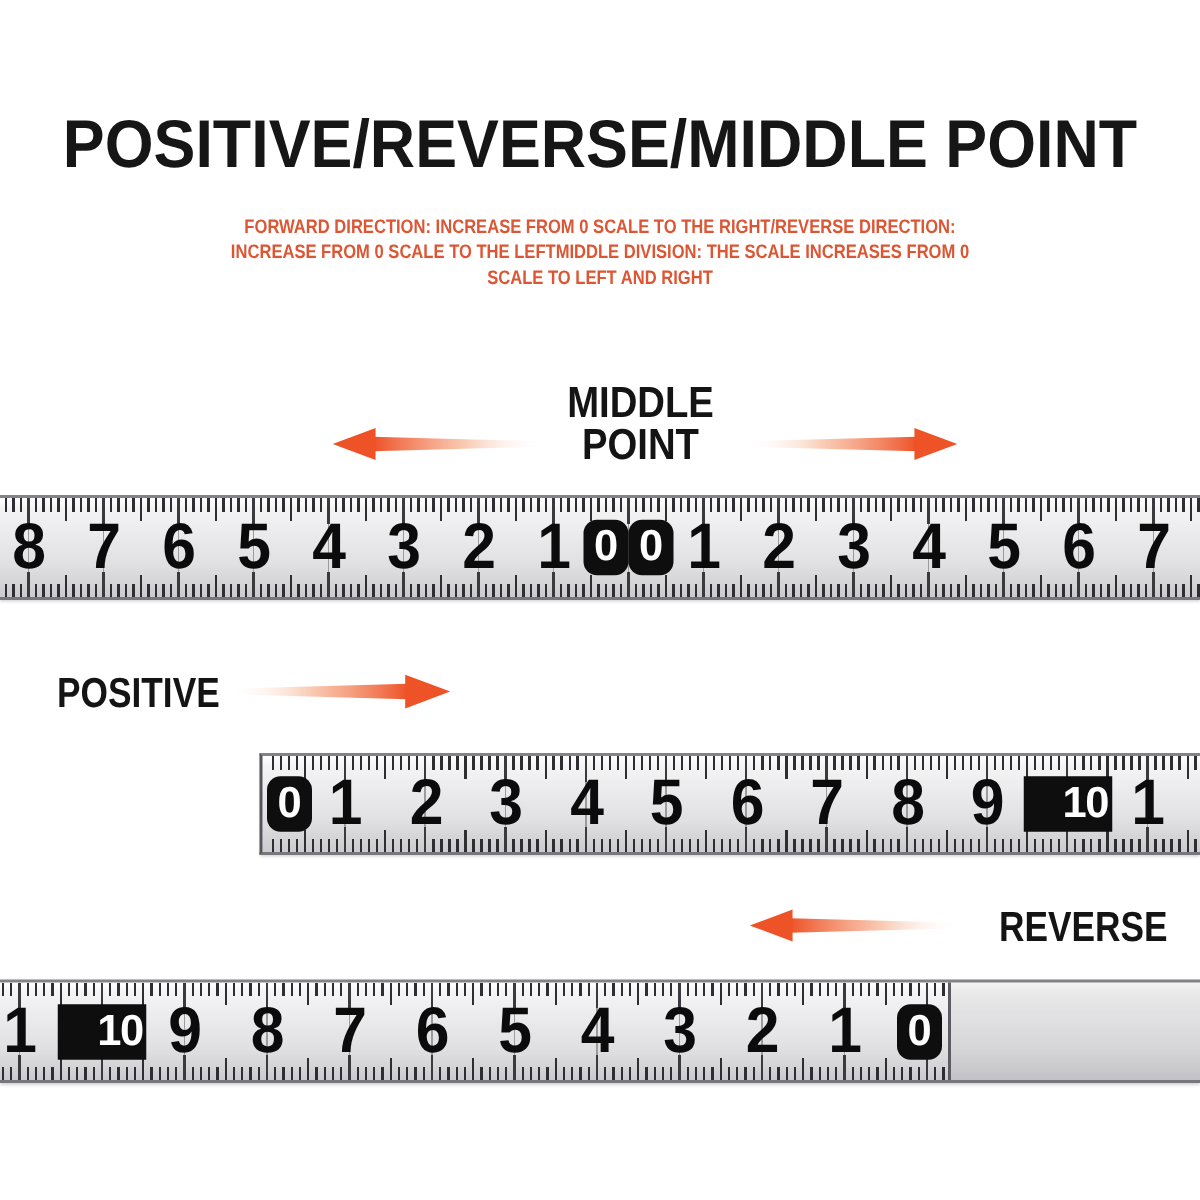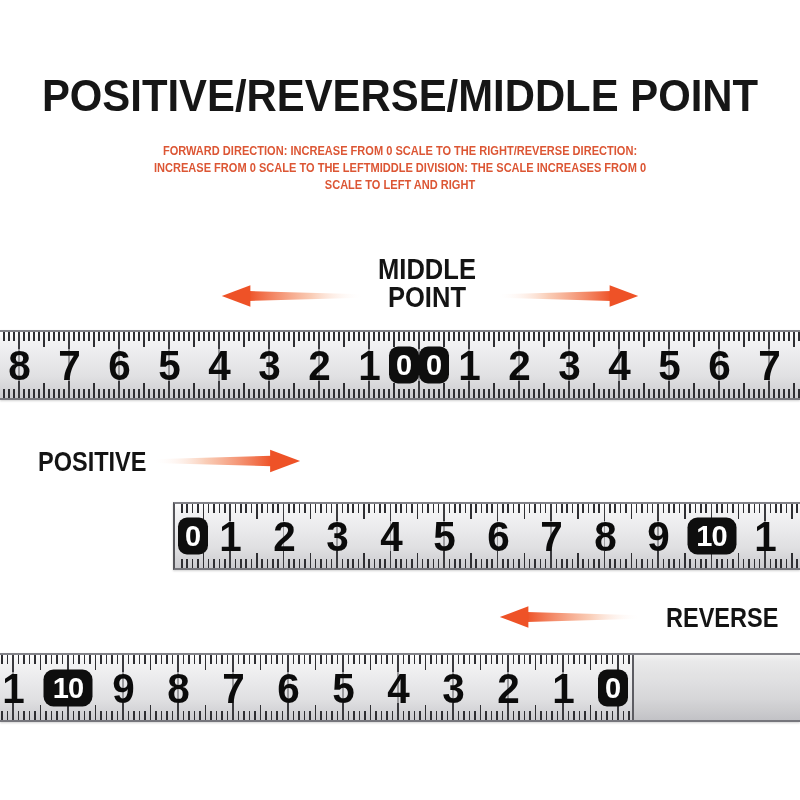--- a/index.html
+++ b/index.html
@@ -41,21 +41,21 @@
   .num{
     position:absolute;top:50%;transform:translate(-50%,-50%) scaleX(.94);
     font-size:43px;font-weight:bold;color:#0b0b0b;letter-spacing:-1px;line-height:1;
     white-space:nowrap;
   }
   .num.boxed{
     font-size:29px;color:#ffffff;background:var(--box-black);
     width:30px;height:37px;line-height:37px;text-align:center;
     border-radius:9px;letter-spacing:0;transform:translate(-50%,-50%);
   }
-  .num.boxed.wide{width:49px;border-radius:10px;letter-spacing:-1px;}
+  .num.boxed.wide{width:35px;border-radius:0;letter-spacing:-1px;padding-left:24px;}
   .tape-blank{
     position:absolute;top:0;bottom:0;right:0;
     background:rgba(40,40,45,.05);
     border-left:2px solid #5c5c62;
   }
 </style>
 </head>
 <body>
 
 <div id="stage">

